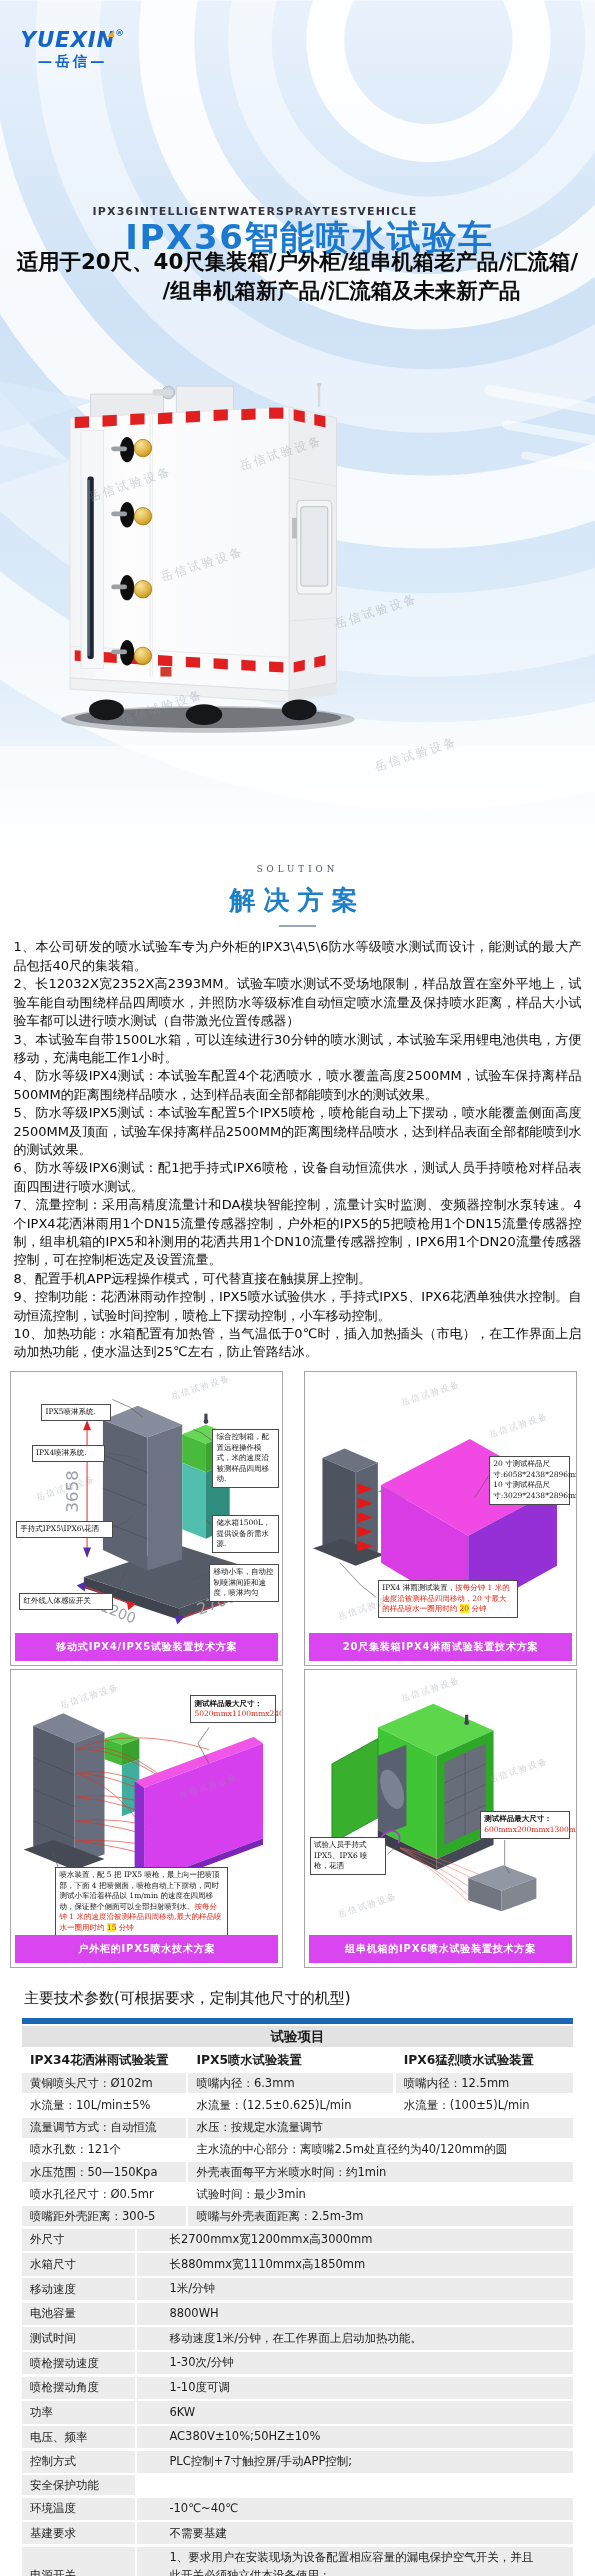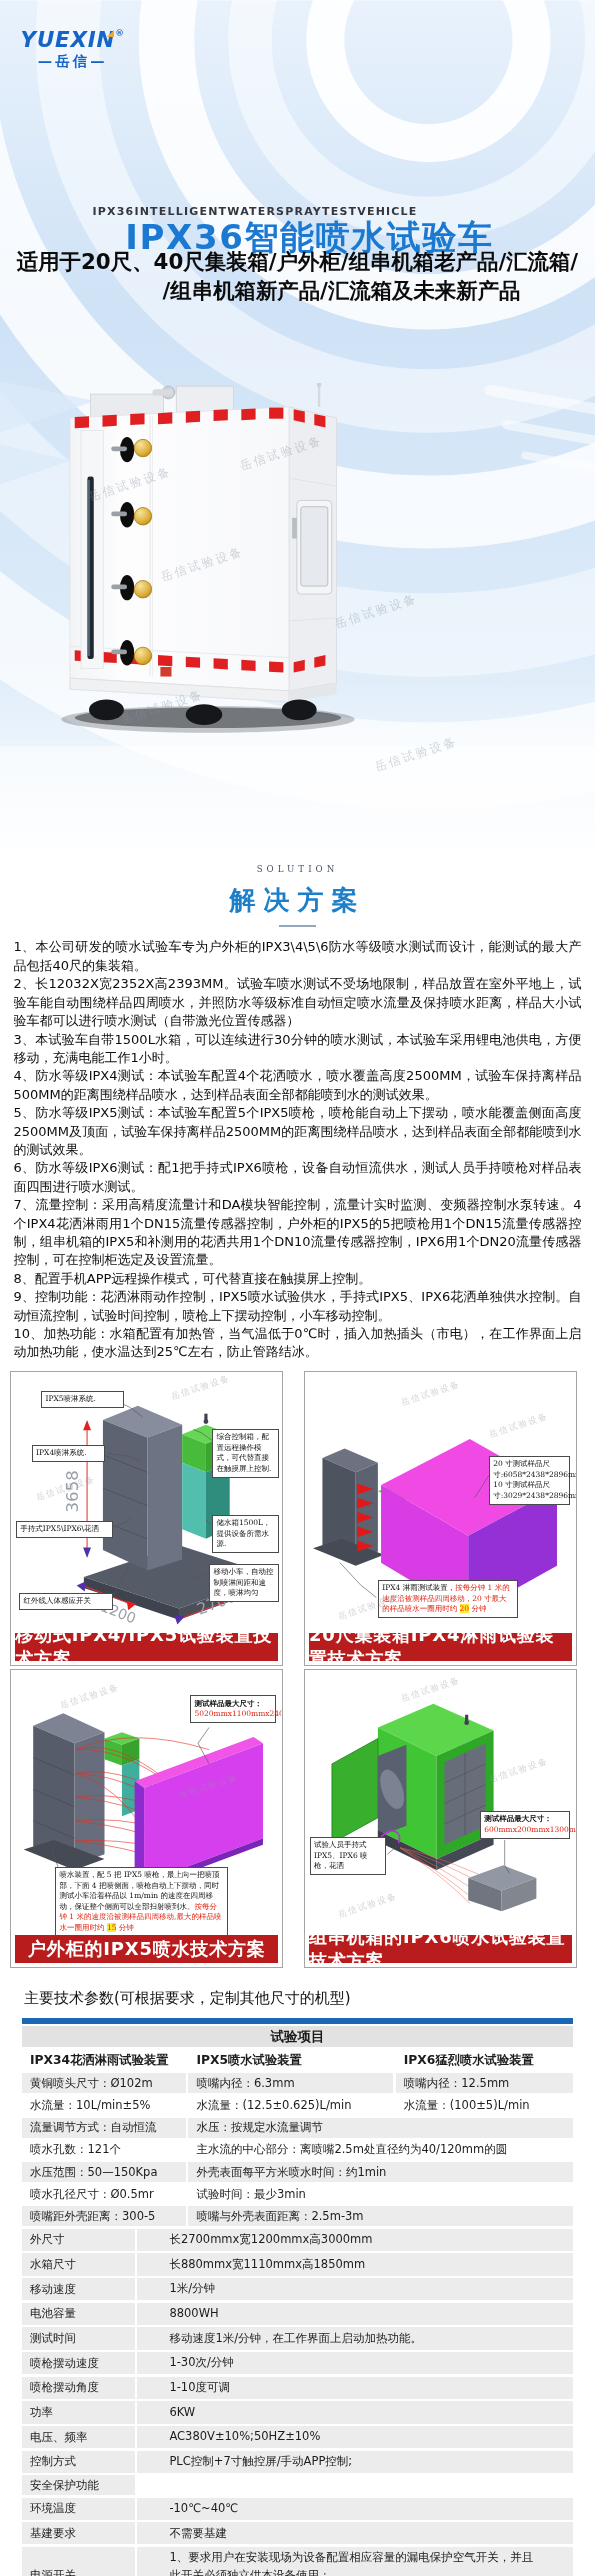--- a/index.html
+++ b/index.html
@@ -29,21 +29,21 @@
   .sol-divider{width:37px;height:2.4px;background:#94a7bc;margin:7.1px auto 11px auto;}
   .sol-list{margin:0 13.5px;max-height:421px;overflow:hidden;font-size:13px;line-height:18.4px;color:#0d0d0d;text-align:justify;}
   .sol-item{margin:0;}
 
   
   .panels{position:absolute;left:0;top:1371px;width:595px;height:599px;}
   .panel{position:absolute;width:273px;background:#fff;border:0.8px solid #a5a5a5;box-sizing:border-box;overflow:hidden;}
   .p1{left:10.3px;top:0;height:295px;} .p2{left:304px;top:0;height:295px;}
   .p3{left:10.3px;top:298px;height:299px;} .p4{left:304px;top:298px;height:299px;}
   .diag{position:absolute;left:0;top:0;}
-  .cap{position:absolute;left:4px;right:4px;bottom:4px;height:28px;background:#b91c1c;color:#fff;font-weight:bold;font-size:18px;letter-spacing:0.8px;display:flex;align-items:center;justify-content:center;}
+  .cap{position:absolute;left:4px;right:4px;bottom:4px;height:28px;background:#d946ef;color:#fff;font-weight:bold;font-size:10px;letter-spacing:0.8px;display:flex;align-items:center;justify-content:center;}
   .co{position:absolute;border:0.8px solid #4a4a4a;background:#fff;font-family:"DejaVu Serif","Liberation Serif",serif;font-size:7.5px;line-height:1.4;padding:2.4px 3.2px;color:#111;box-sizing:border-box;}
   .rd{color:#e02412;} .hl{background:#ffec33;color:#e02412;text-align:center;}
   .cob{font-weight:bold;}
 
   
   .specs{position:absolute;left:0;top:1989px;width:595px;}
   .spec-note{margin-left:24px;font-size:15px;color:#111;}
   .spec-table{margin:9.5px 22px 0 22px;width:551px;}
   .tbar{height:6.4px;background:#1b67b3;}
   .ttl{margin-top:2.4px;background:#e2e2e2;height:20.6px;display:flex;align-items:center;justify-content:center;font-size:13.5px;font-weight:bold;color:#1c1c1c;}
@@ -260,25 +260,25 @@
           <polygon points="96,234 91,221 101,221" fill="#5230a8"></polygon>
           <polygon points="84,266 97,266 90,277" fill="#5230a8" transform="rotate(-25 90 270)"></polygon>
           <polygon points="146,288 158,292 148,300" fill="#e02020"></polygon>
           <polygon points="206,306 219,308 210,318" fill="#5230a8"></polygon>
           <polygon points="322,262 332,270 320,276" fill="#e02020"></polygon>
         </g>
         <text x="84" y="150" transform="rotate(-90 84 150)" fill="#9aa0a8" font-size="21" text-anchor="middle">3658</text>
         <text x="112" y="300" transform="rotate(22 112 300)" fill="#9aa0a8" font-size="18">1200</text>
         <text x="238" y="306" transform="rotate(-21 238 306)" fill="#9aa0a8" font-size="20">2700</text>
       </svg>
-      <div class="co" style="left:30px;top:19px;width:83px">IPX5喷淋系统.</div>
+      <div class="co" style="left:30px;top:32px;width:70px">IPX5喷淋系统.</div>
       <div class="co" style="left:20.6px;top:73px;width:73px">IPX4喷淋系统.</div>
       <div class="co" style="left:4.8px;top:149px;width:97px">手持式IPX5\IPX6\花洒</div>
       <div class="co" style="left:8px;top:221px;width:94px">红外线人体感应开关</div>
-      <div class="co" style="left:201px;top:57px;width:67px">综合控制箱，配置远程操作模式，可代替直接在触摸屏上控制.</div>
+      <div class="co" style="left:201px;top:57px;width:67px">综合控制箱，配置远程操作模式，米的速度沿被测样品四周移动.</div>
       <div class="co" style="left:201px;top:143px;width:67px">储水箱1500L，提供设备所需水源.</div>
       <div class="co" style="left:198px;top:192px;width:70px">移动小车，自动控制喷淋间距和速度，喷淋均匀</div>
       <span class="wm small" style="left:159px;top:9.5px">岳信试验设备</span>
       <span class="wm small" style="left:24px;top:111px">岳信试验设备</span>
       <div class="cap">移动式IPX4/IPX5试验装置技术方案</div>
     </div>
 
     <div class="panel p2">
       <svg class="diag" width="271" height="264" viewBox="0 0 342 332">
         <polygon points="22,108 50,96 92,114 64,126" fill="#6d7280"></polygon>

